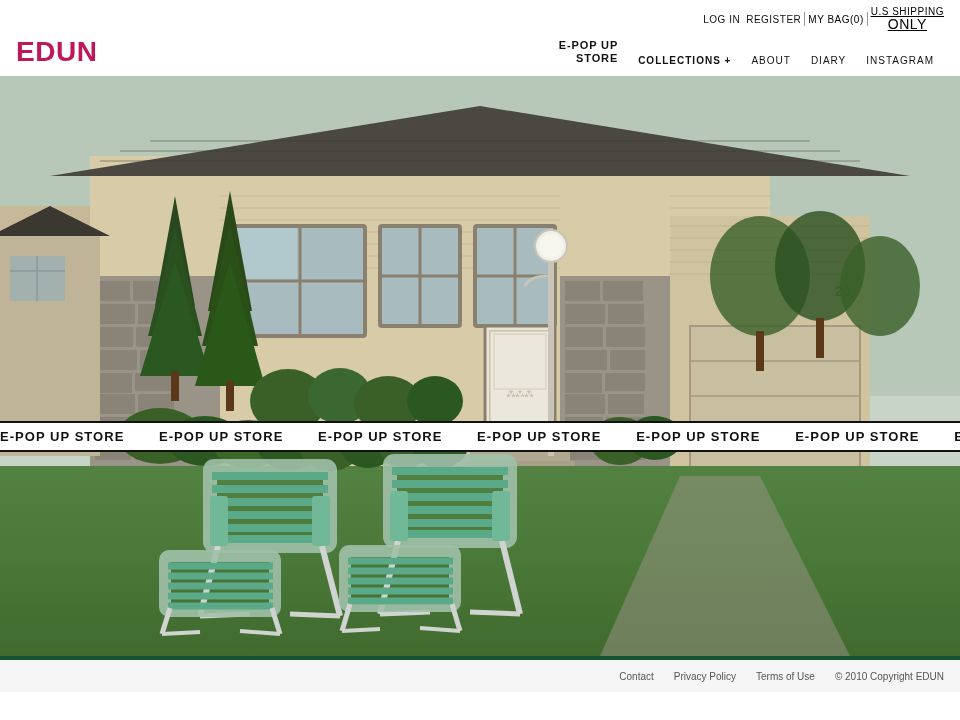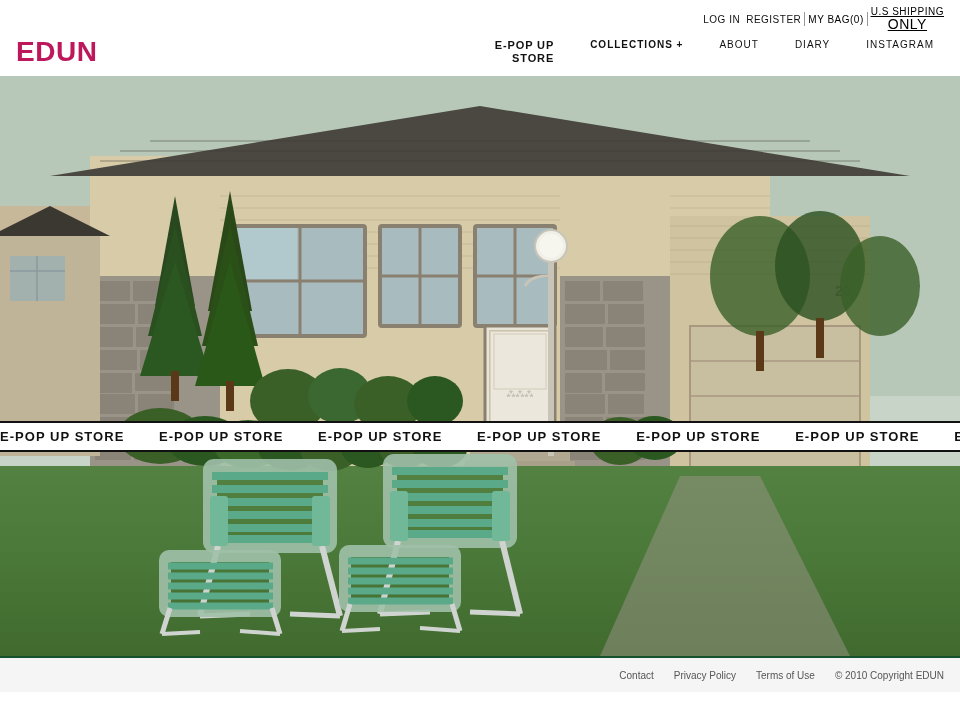--- a/index.html
+++ b/index.html
@@ -61,22 +61,22 @@
     }
     .logo {
       font-size: 28px;
       font-weight: bold;
       letter-spacing: 0.02em;
       color: #be185d;
       text-decoration: none;
     }
     nav {
       display: flex;
-      align-items: flex-start;
-      gap: 16px;
+      align-items: flex-end;
+      gap: 0;
     }
     .nav-epop {
       display: flex;
       flex-direction: column;
       align-items: flex-end;
       margin-right: 10px;
       font-size: 11px;
       font-weight: bold;
       letter-spacing: 0.08em;
       color: #111;
@@ -146,21 +146,21 @@
     
     footer {
       background: #f5f5f5;
       padding: 10px 16px;
       display: flex;
       justify-content: flex-end;
       align-items: center;
       gap: 20px;
       font-size: 10px;
       color: #555;
-      border-top: 2px solid #14532d;
+      border-top: 4px solid #14532d;
       height: 36px;
     }
     footer a {
       color: #555;
       text-decoration: none;
       font-size: 10px;
     }
   </style>
 </head>
 <body>

